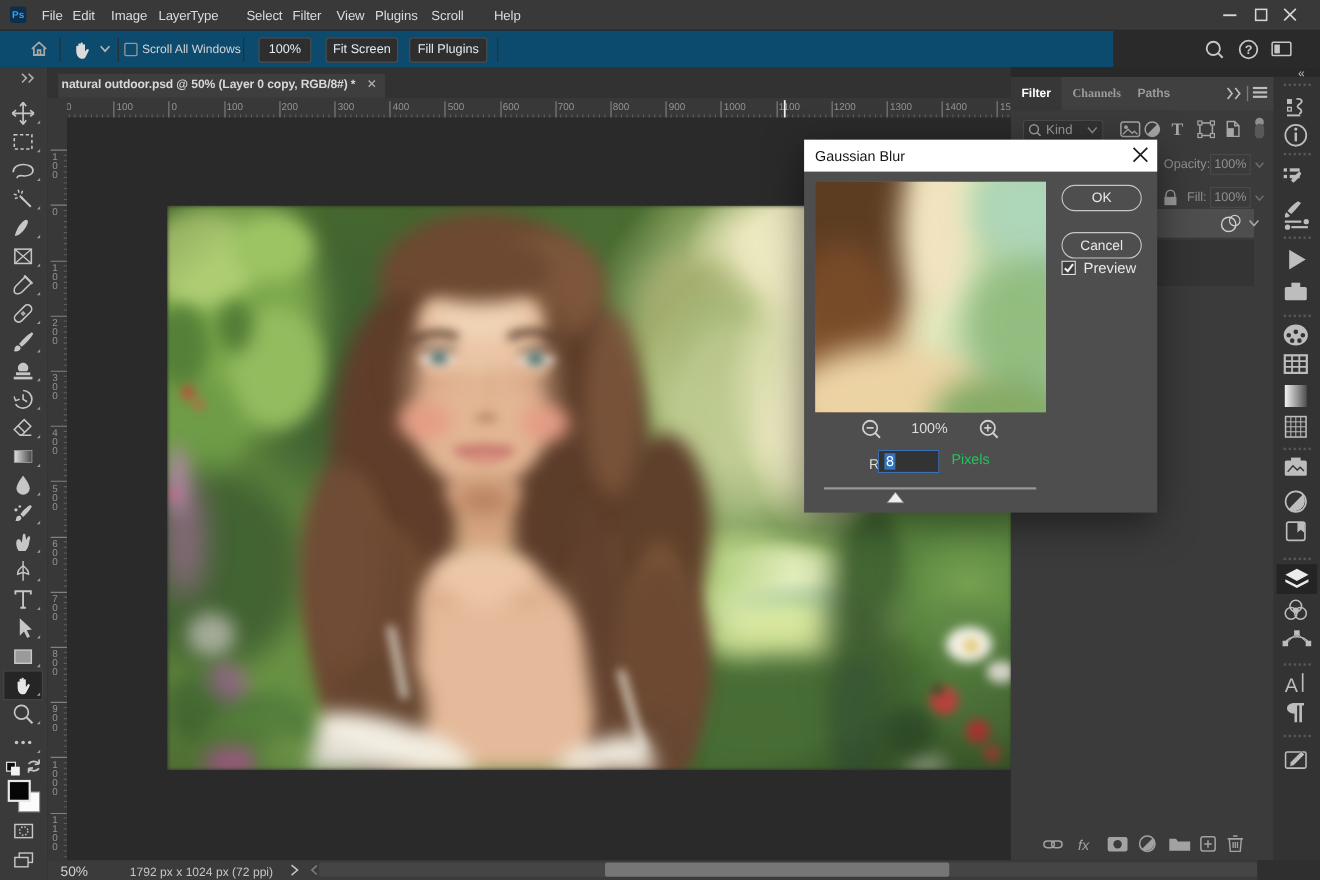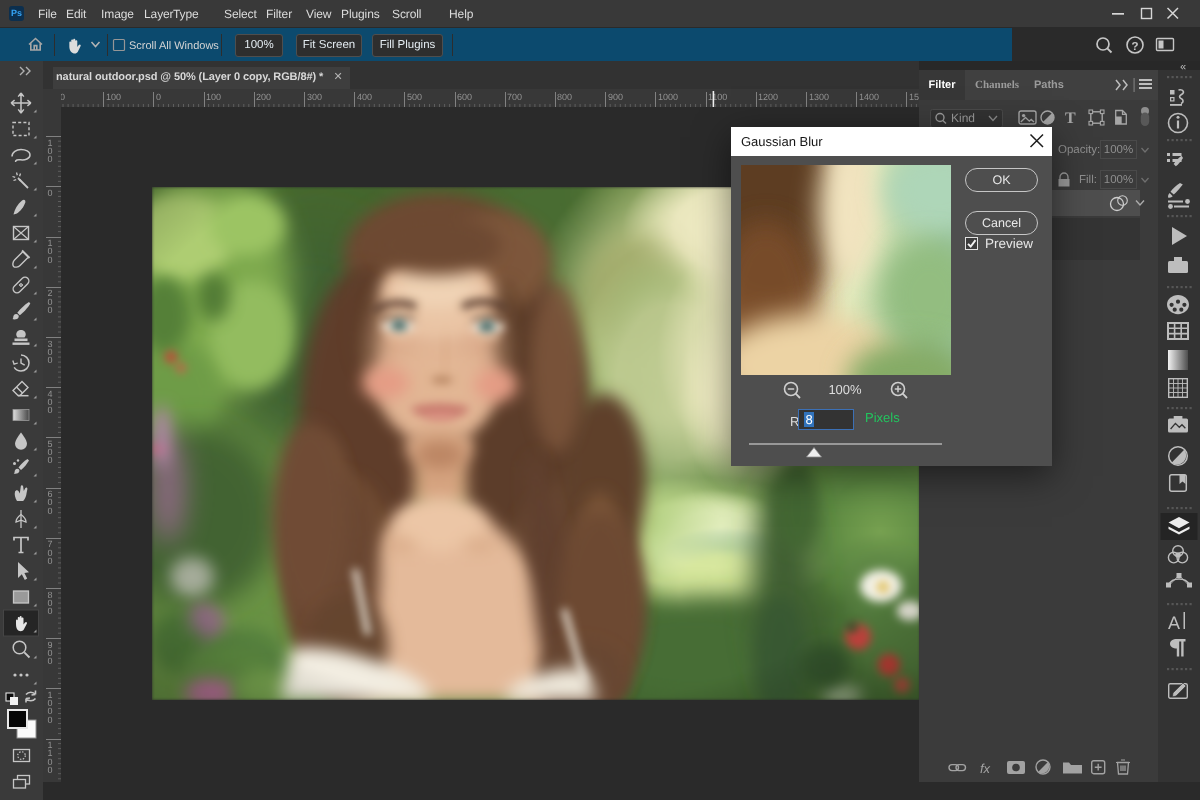--- a/index.html
+++ b/index.html
@@ -1039,20 +1039,33 @@
           <rect x="22.5" y="607" width="2.2" height="2.2"></rect>
           <rect x="27.0" y="607" width="2.2" height="2.2"></rect>
           <rect x="31.5" y="607" width="2.2" height="2.2"></rect>
         </g>
         <g transform="translate(10 620)">
           <rect x="0.7" y="2.7" width="18.6" height="14.6" rx="1.5" fill="none" stroke="#bdbdbd" stroke-width="1.4"></rect>
           <path d="M5 12 L15 2 L18 5 L8 15 L4.5 15.8 Z" fill="#bdbdbd" stroke="#333" stroke-width="0.6"></path>
         </g>
       </svg>
     </div>
+  <div id="statusbar">
+      <span style="position:absolute;left:12px;top:3px;font-size:12.5px;color:#d2d2d2;">50%</span>
+      <span style="position:absolute;left:75px;top:4.5px;font-size:11px;color:#c6c6c6;">1792 px x 1024 px (72 ppi)</span>
+      <svg width="30" height="18" viewBox="0 0 30 18" style="position:absolute;left:210px;top:0;">
+        <path d="M12 4.5 L17.5 9 L12 13.5" stroke="#c2c2c2" stroke-width="1.4" fill="none"></path>
+      </svg>
+      <svg width="14" height="18" viewBox="0 0 14 18" style="position:absolute;left:236px;top:0;">
+        <path d="M9 5 L4.5 9 L9 13" stroke="#7e7e7e" stroke-width="1.4" fill="none"></path>
+      </svg>
+      <div style="position:absolute;left:247px;top:2px;width:853px;height:13px;background:#454545;border-radius:2px;"></div>
+      <div style="position:absolute;left:1100px;top:0;width:57px;height:18px;background:#2f2f2f;"></div>
+      <div style="position:absolute;left:507px;top:2px;width:313px;height:13px;background:#767676;border-radius:2px;"></div>
+    </div>
   <div id="dialog">
     <div id="dlgtitle"><span style="margin-left:10px;">Gaussian Blur</span></div>
     <div style="position:absolute;left:10px;top:38px;width:210px;height:210px;overflow:hidden;"><svg width="210" height="210" viewBox="0 0 210 210">
 <defs>
             <filter id="pb" x="-60%" y="-60%" width="220%" height="220%">
               <feGaussianBlur stdDeviation="13"></feGaussianBlur>
             </filter>
 <linearGradient id="pvg" x1="0" y1="0" x2="1" y2="0.18">
 <stop offset="0" stop-color="#8a5a36"></stop>
               <stop offset="0.28" stop-color="#c89a68"></stop>

